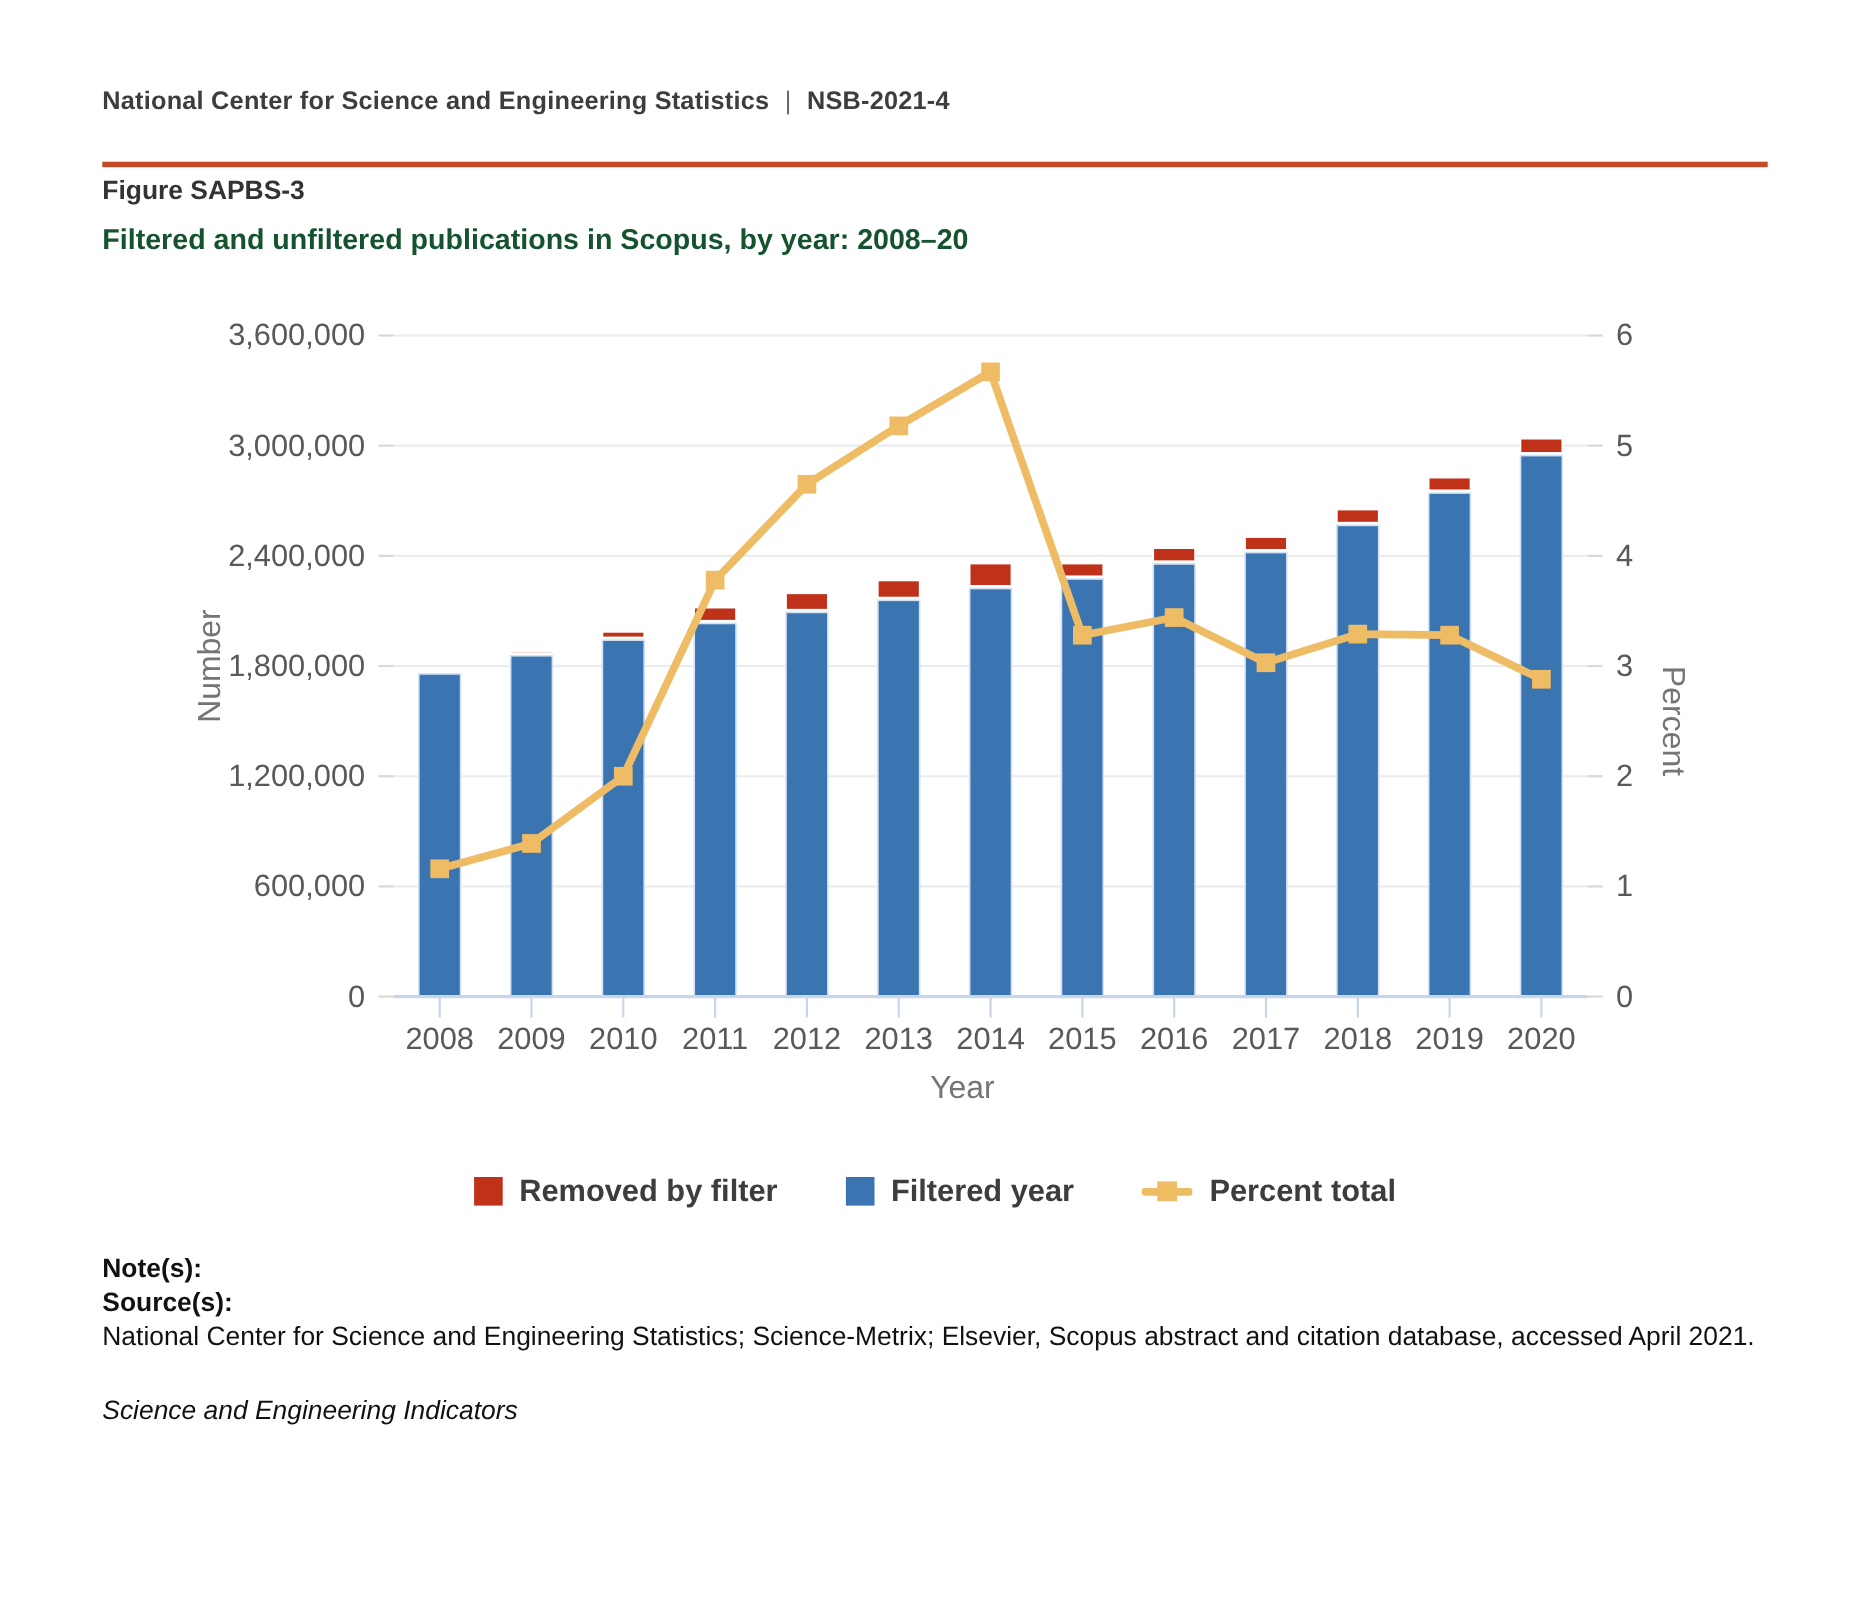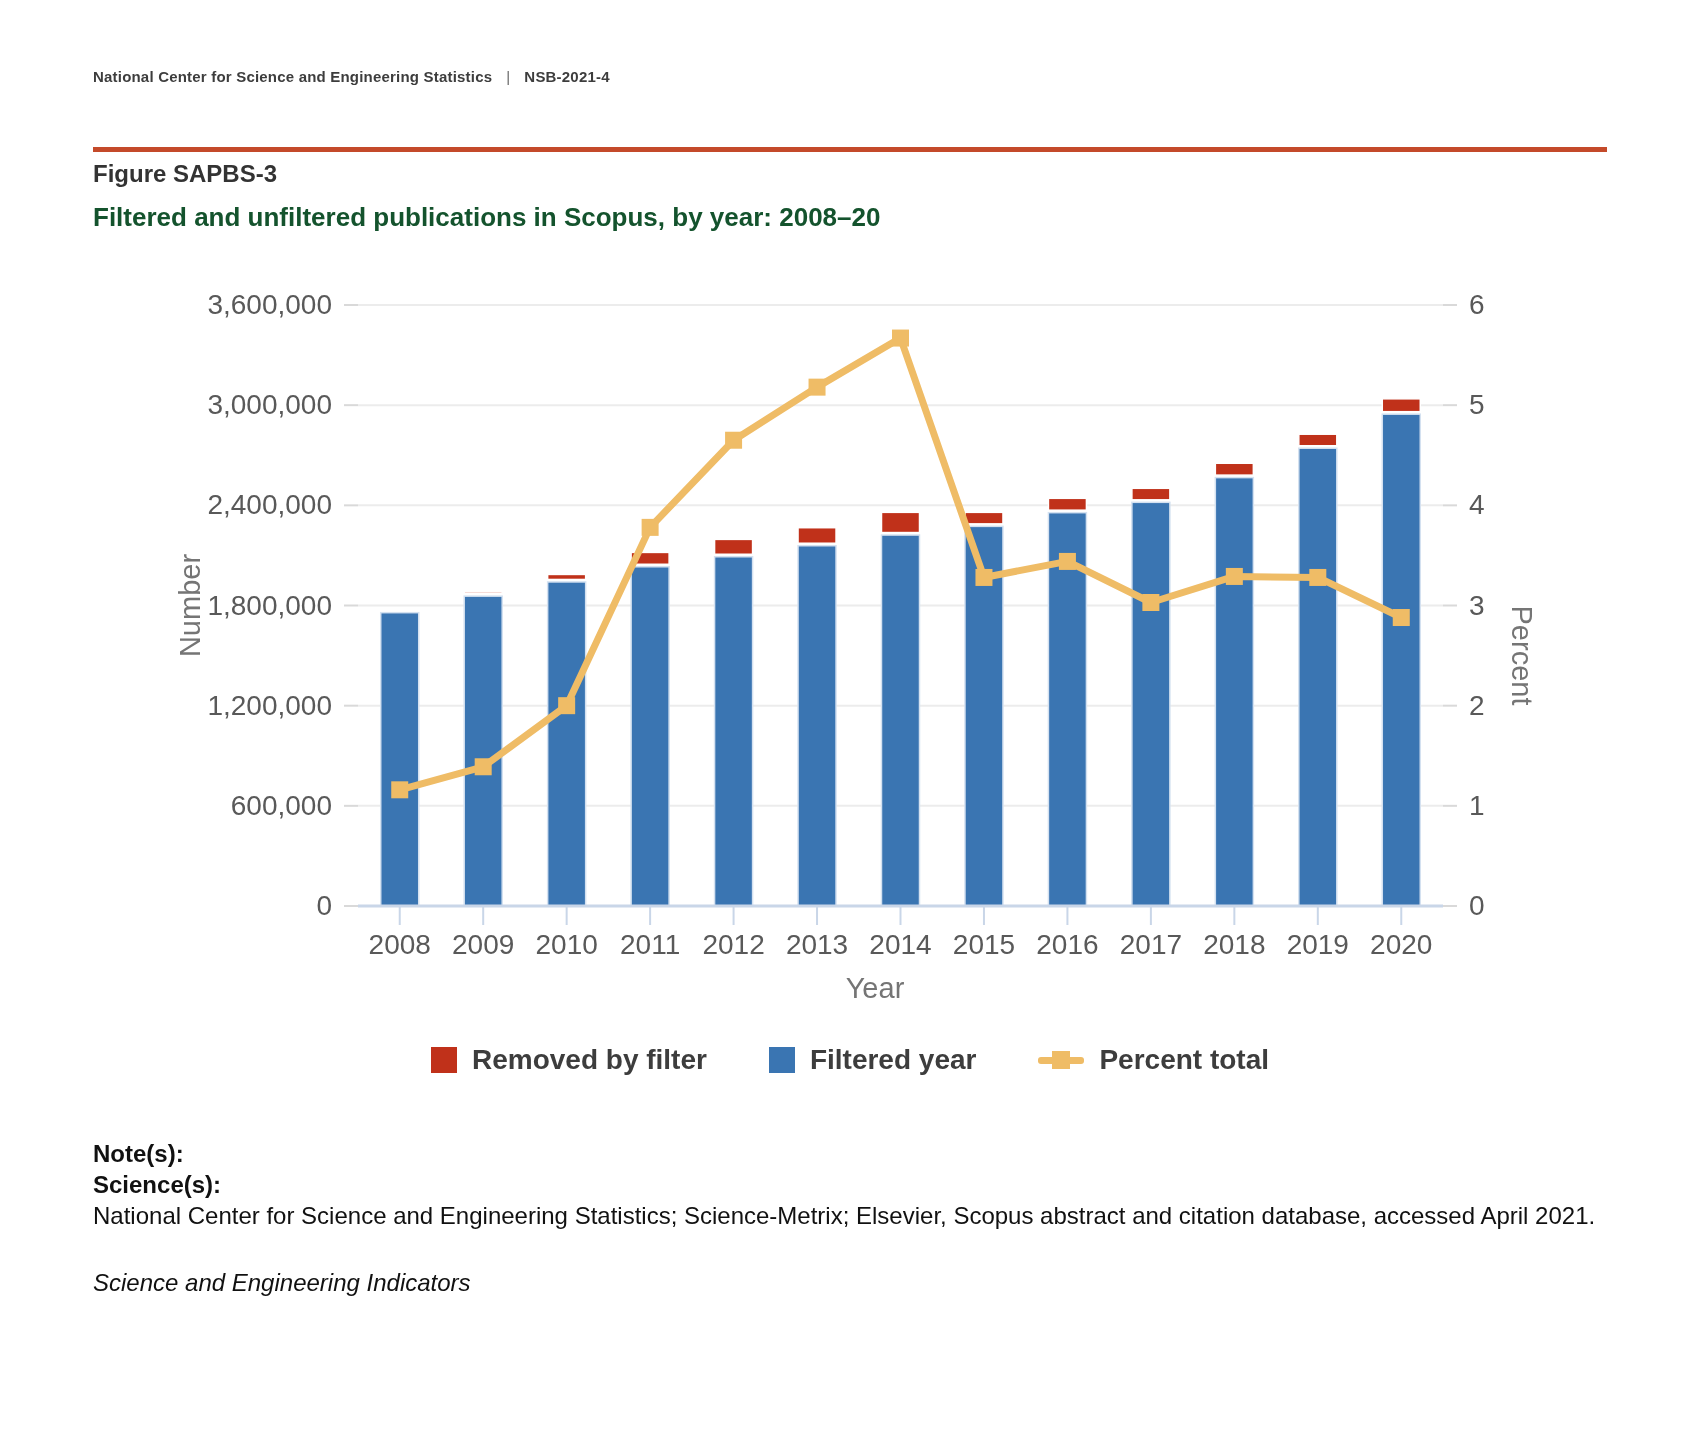--- a/index.html
+++ b/index.html
@@ -3,29 +3,29 @@
 <meta charset="utf-8">
 <style>
   html,body{margin:0;padding:0;background:#ffffff;}
   body{
     position:relative;width:1700px;height:1454px;
     font-family:"Liberation Sans",sans-serif;
     color:#262626;overflow:hidden;
   }
   .abs{position:absolute;}
   #header-line{
-    left:93px;top:68px;font-size:15px;font-weight:700;color:#3d3d3d;letter-spacing:.2px;
+    left:93px;top:78px;font-size:23px;font-weight:700;color:#3d3d3d;letter-spacing:.2px;
   }
   #header-line .sep{margin:0 14px;font-weight:400;color:#6a6a6a;}
   #top-rule{left:93px;top:147px;width:1514px;height:5px;background:#c44a2a;}
   #figure-label{left:93px;top:160px;font-size:24px;font-weight:700;color:#333333;}
   #figure-title{left:93px;top:202px;font-size:26px;font-weight:700;color:#14532d;}
   #chart-svg{left:0;top:0;width:1700px;height:1020px;}
   #legend-row{
-    left:93px;top:1032px;width:1514px;height:56px;
+    left:93px;top:1055px;width:1514px;height:56px;
     display:flex;align-items:center;justify-content:center;gap:62px;
   }
   .legend-item{display:flex;align-items:center;gap:15px;}
   .legend-swatch{width:26px;height:26px;display:inline-block;}
   .legend-label{font-size:28px;font-weight:700;color:#3d3d3d;}
   .legend-line-marker{position:relative;width:46px;height:26px;display:inline-block;}
   .legend-line-marker .bar{position:absolute;left:0;top:10px;width:46px;height:7px;border-radius:3px;}
   .legend-line-marker .sq{position:absolute;left:14px;top:4px;width:18px;height:18px;}
   #notes-block{left:93px;top:1138px;width:1516px;font-size:24px;line-height:31px;color:#111111;}
   .note-head{font-weight:700;margin:0;}
@@ -177,16 +177,16 @@
     <span class="legend-line-marker">
       <span class="bar" style="background: rgb(239, 188, 102);"></span>
       <span class="sq" style="background: rgb(239, 188, 102);"></span>
     </span>
     <span class="legend-label">Percent total</span>
   </div>
 </div>
 
 <div id="notes-block" class="abs">
   <p class="note-head">Note(s):</p>
-  <p class="note-head">Science(s):</p>
+  <p class="note-head">Source(s):</p>
   <p class="note-body">National Center for Science and Engineering Statistics; Science-Metrix; Elsevier, Scopus abstract and citation database, accessed April 2021.</p>
   <p class="indicators">Science and Engineering Indicators</p>
 </div>
 
 </body></html>

